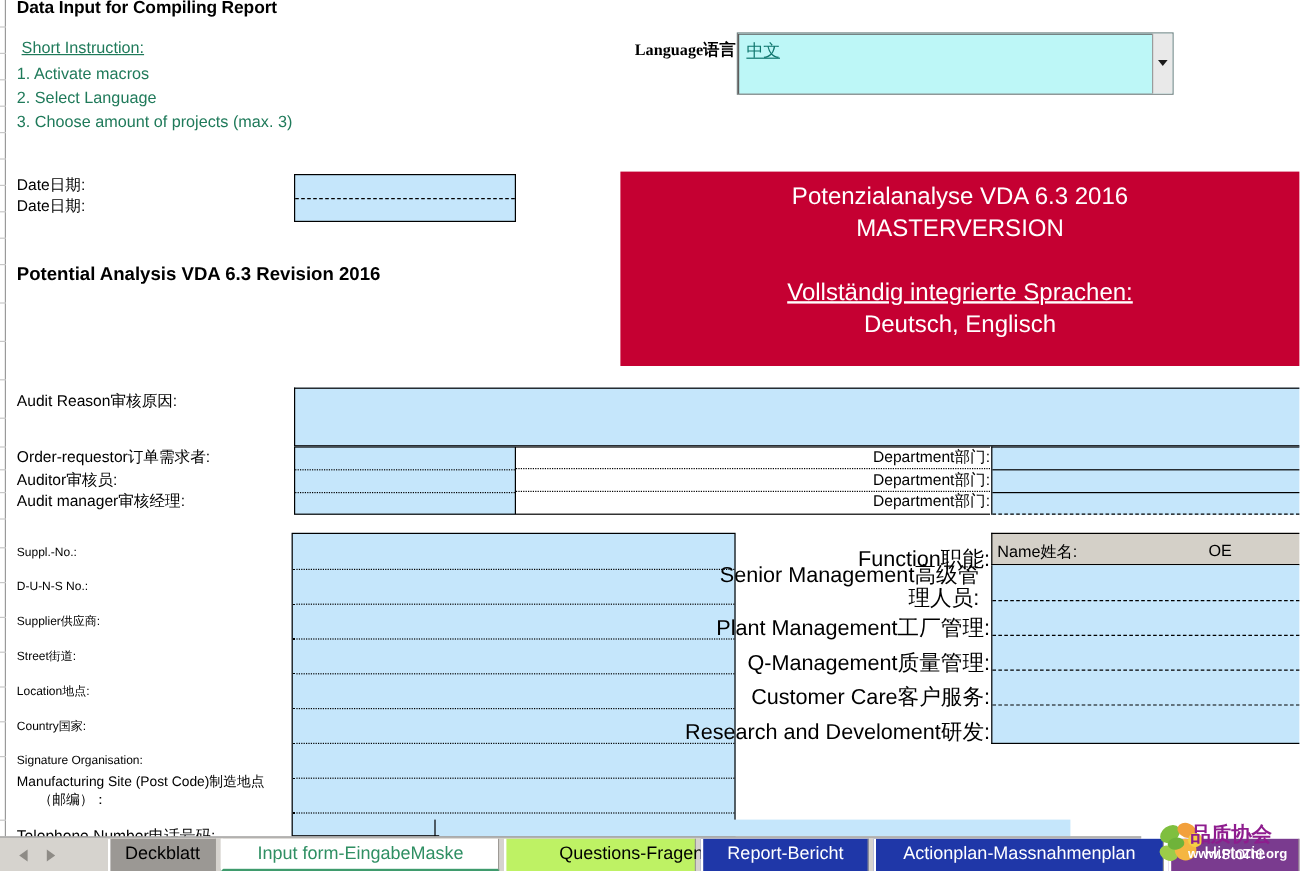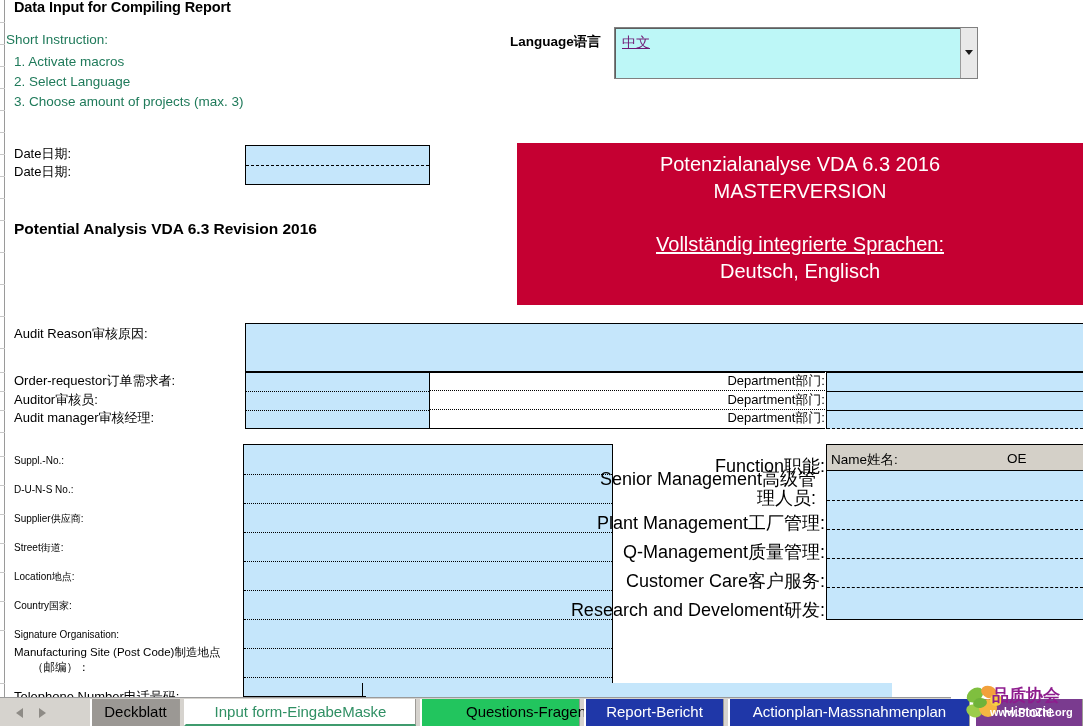--- a/index.html
+++ b/index.html
@@ -57,44 +57,45 @@
     font-size: 14.5px;
     font-weight: bold;
     letter-spacing: -0.1px;
   }
 
   
   .instr {
     color: #1f7a5a;
     font-size: 13.5px;
   }
-  #instr-head { left: 6px; top: 33px; }
+  #instr-head { left: 18px; top: 33px; text-decoration: underline; }
   #instr-1 { left: 14px; top: 55px; }
   #instr-2 { left: 14px; top: 75px; }
   #instr-3 { left: 14px; top: 95px; text-align: right; }
 
   
   #lang-label {
-    left: 510px; top: 35px;
+    left: 529px; top: 35px;
     font-weight: bold;
     font-size: 13.5px;
+    font-family: Liberation Serif, serif;
   }
   #lang-combo {
     left: 614px; top: 27px;
     width: 364px; height: 52px;
     background: #bdf7f7;
     border: 1px solid #808080;
     box-sizing: border-box;
     box-shadow: inset 1px 1px 0 #5e5e5e;
   }
   #lang-value {
     position: absolute;
     left: 7px; top: 6px;
     font-size: 14px;
-    color: #701a75;
+    color: #0f766e;
     text-decoration: underline;
   }
   #lang-arrow-col {
     position: absolute;
     right: 0; top: 0;
     width: 17px; height: 100%;
     background: #e9e9e9;
     border-left: 1px solid #9b9b9b;
     box-sizing: border-box;
   }
@@ -337,21 +338,21 @@
     box-sizing: border-box;
     border-left: 2px solid #ffffff;
     border-right: 1px solid #9d9a95;
   }
   .tab.active {
     background: #ffffff;
     color: #2f8f63;
     border-bottom: 2px solid #3f9b6d;
   }
   .tab.gray   { background: #9b9894; color: #000000; }
-  .tab.yellow { background: #22c55e; color: #000000; padding-left: 44px; }
+  .tab.yellow { background: #bef264; color: #000000; padding-left: 44px; }
   .tab.blue   { background: #1f37a8; color: #ffffff; }
   .tab.purple { background: #7a3b8f; color: #ffffff; }
 
   
   #watermark {
     position: absolute;
     left: 962px; top: 684px;
     width: 121px; height: 42px;
     pointer-events: none;
   }

